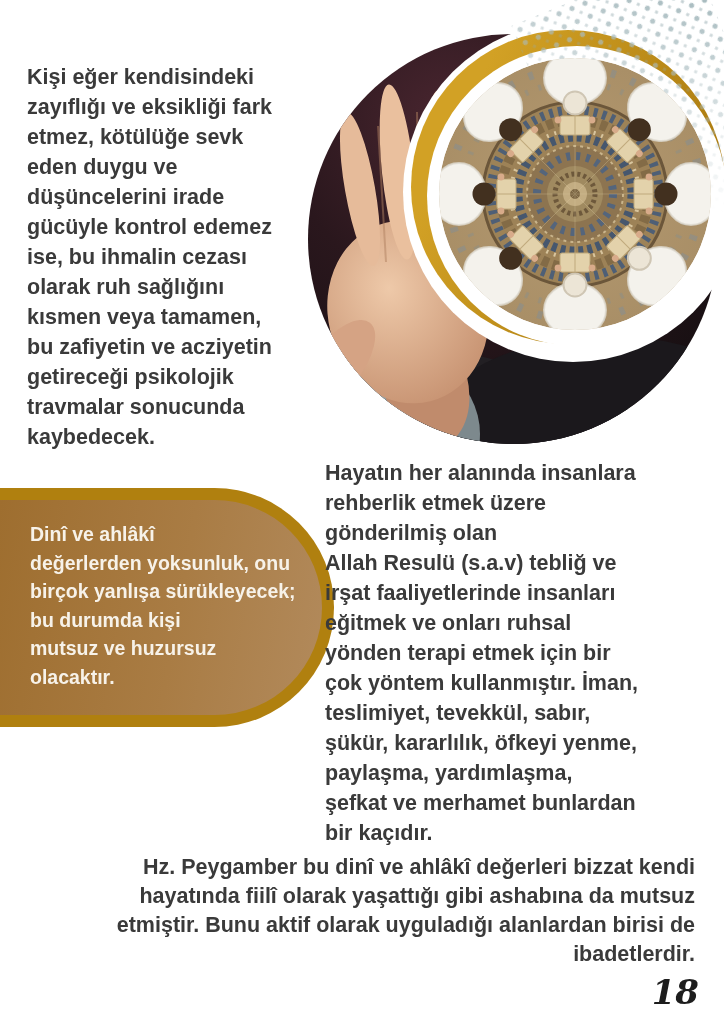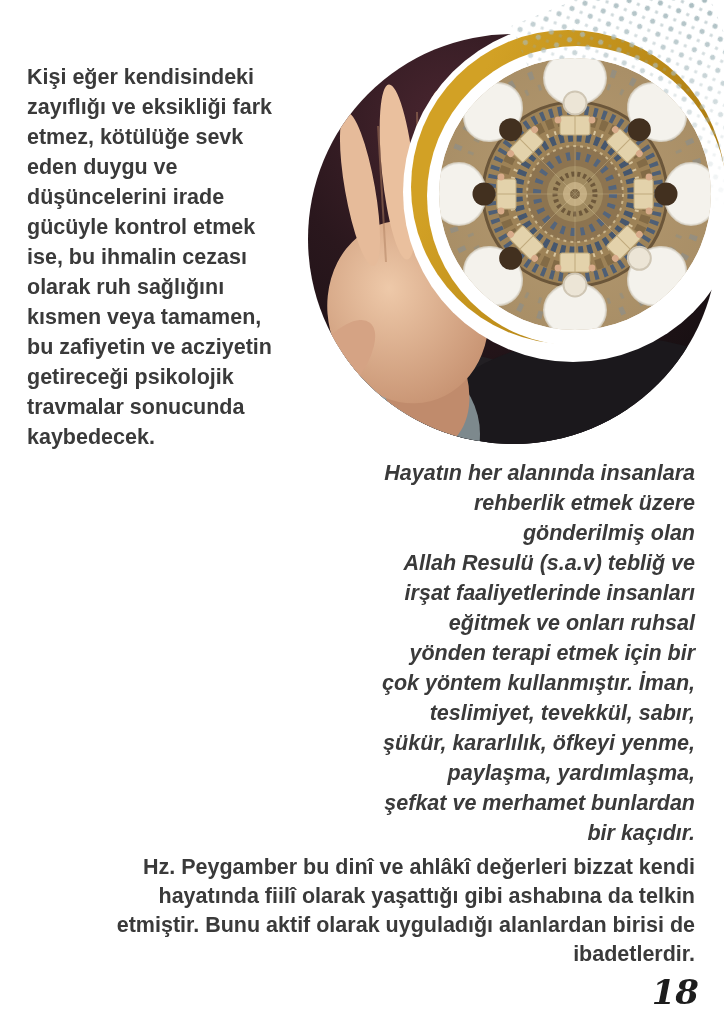--- a/index.html
+++ b/index.html
@@ -3,21 +3,21 @@
 <meta charset="utf-8">
 <style>
   html,body{margin:0;padding:0;background:#e8e8e8;}
   .page{
     position:relative; width:724px; height:1024px; margin:0 auto;
     background:var(--page_bg,#fff); overflow:hidden;
     font-family:"Liberation Sans",sans-serif; color:var(--text,#3a3a3a);
   }
   .para{position:absolute; font-weight:700; white-space:pre-line;}
   .intro{left:27px; top:62px; width:310px; font-size:21.5px; line-height:30px;}
-  .main-para{right:29px; top:458px; width:370px; text-align:right; font-size:21.5px; line-height:30px;font-style:italic;}
+  .main-para{right:29px; top:458px; width:370px; text-align:left; font-size:21.5px; line-height:30px;}
   .closing-para{right:29px; top:853px; width:660px; text-align:right; font-size:21.5px; line-height:29px;}
   .page-number{
     position:absolute; right:25px; top:972px;
     font-family:"DejaVu Serif",serif; font-style:italic; font-weight:700;
     font-size:34px; color:var(--page_number,#1d1d1d);
   }
   
   .collage{position:absolute; inset:0; pointer-events:none;}
   .hand-circle{
     position:absolute; left:308px; top:34px; width:410px; height:410px;
@@ -74,21 +74,21 @@
 </head>
 <body>
 
 <div class="page">
 
   <div class="para intro">Kişi eğer kendisindeki
 zayıflığı ve eksikliği fark
 etmez, kötülüğe sevk
 eden duygu ve
 düşüncelerini irade
-gücüyle kontrol etmek
+gücüyle kontrol edemez
 ise, bu ihmalin cezası
 olarak ruh sağlığını
 kısmen veya tamamen,
 bu zafiyetin ve acziyetin
 getireceği psikolojik
 travmalar sonucunda
 kaybedecek.</div>
 
   <div class="collage">
 
@@ -190,34 +190,44 @@
           <use href="#prsn-cap" transform="rotate(135 136 136)"></use>
           <use href="#prsn-cap" transform="rotate(180 136 136)"></use>
           <use href="#prsn-hair" transform="rotate(225 136 136)"></use>
           <use href="#prsn-hair" transform="rotate(270 136 136)"></use>
           <use href="#prsn-hair" transform="rotate(315 136 136)"></use>
         </g>
       </svg>
     </div>
   </div>
 
+  <div class="callout">
+    <div class="callout-inner">
+      <p class="callout-text">Dinî ve ahlâkî
+değerlerden yoksunluk, onu
+birçok yanlışa sürükleyecek;
+bu durumda kişi
+mutsuz ve huzursuz
+olacaktır.</p>
+    </div>
+  </div>
 
   <div class="para main-para">Hayatın her alanında insanlara
 rehberlik etmek üzere
 gönderilmiş olan
 Allah Resulü (s.a.v) tebliğ ve
 irşat faaliyetlerinde insanları
 eğitmek ve onları ruhsal
 yönden terapi etmek için bir
 çok yöntem kullanmıştır. İman,
 teslimiyet, tevekkül, sabır,
 şükür, kararlılık, öfkeyi yenme,
 paylaşma, yardımlaşma,
 şefkat ve merhamet bunlardan
 bir kaçıdır.</div>
 
   <div class="para closing-para">Hz. Peygamber bu dinî ve ahlâkî değerleri bizzat kendi
-hayatında fiilî olarak yaşattığı gibi ashabına da telkin
+hayatında fiilî olarak yaşattığı gibi ashabına da mutsuz
 etmiştir. Bunu aktif olarak uyguladığı alanlardan birisi de
 ibadetlerdir.</div>
 
   <div class="page-number">18</div>
 </div>
 
 </body></html>

